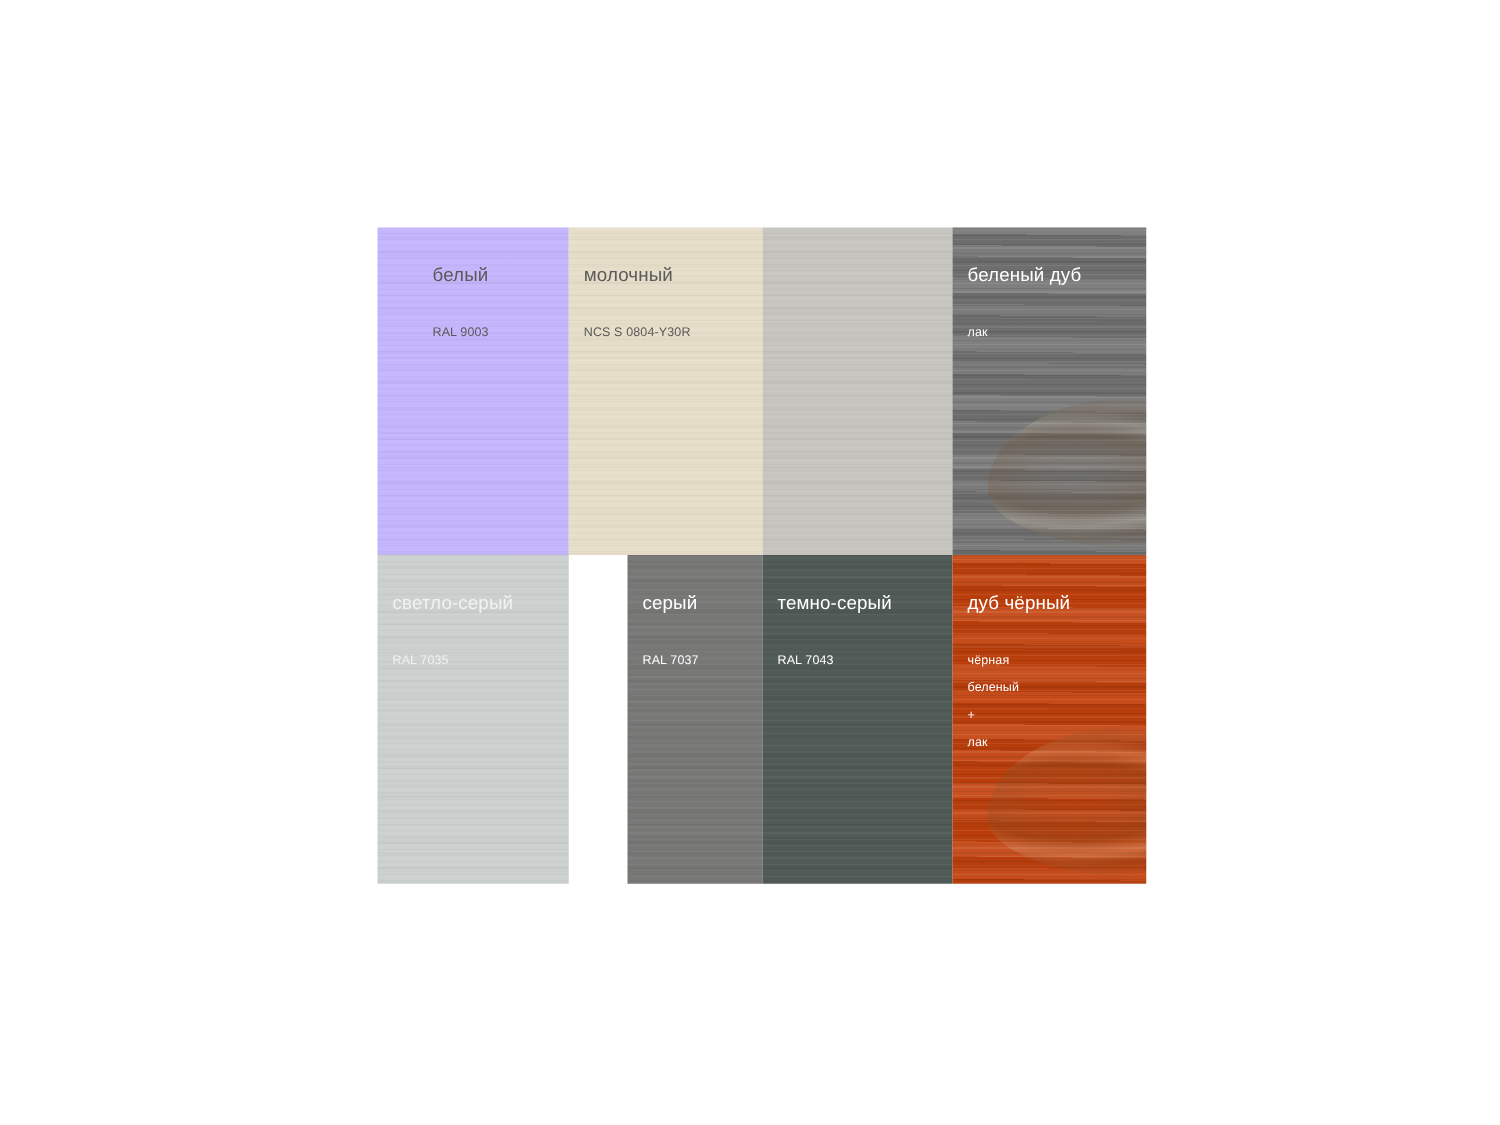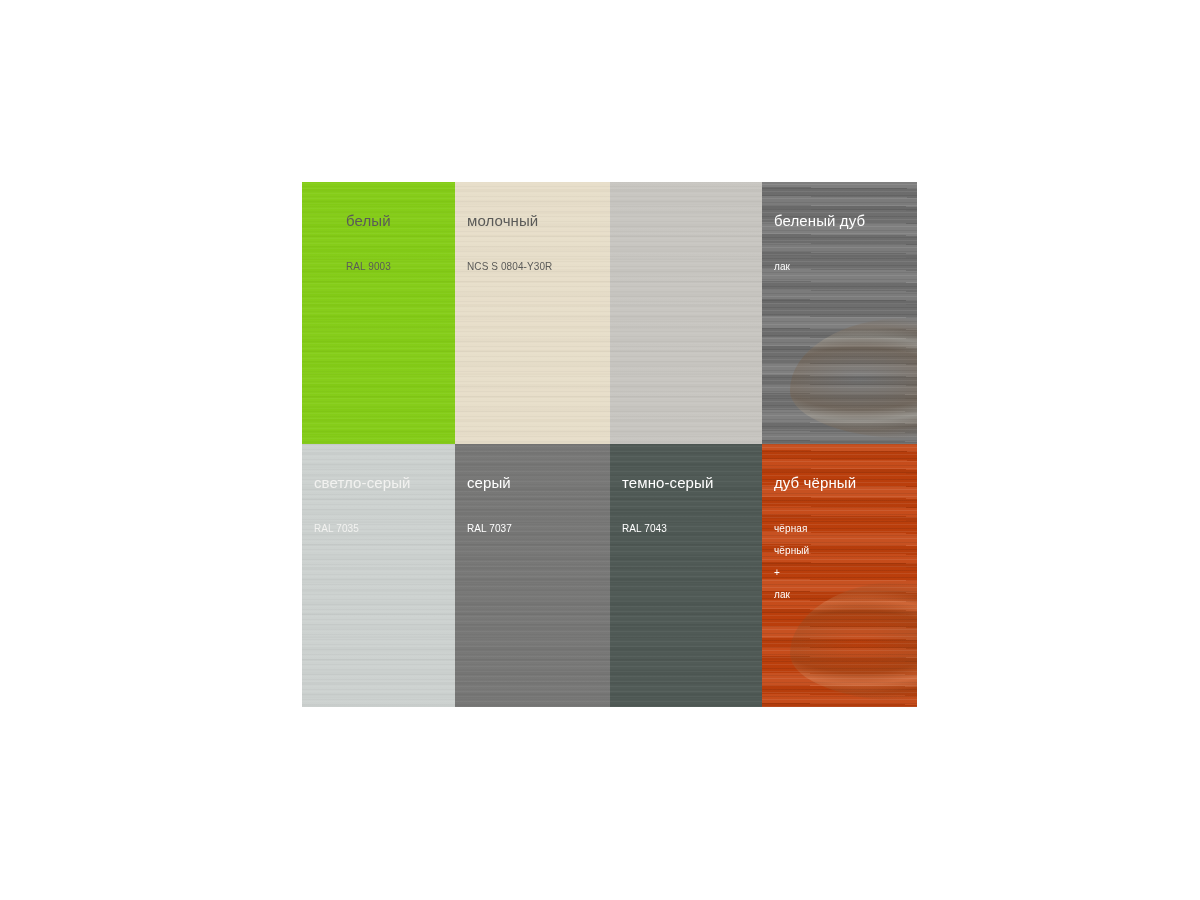--- a/index.html
+++ b/index.html
@@ -146,21 +146,21 @@
   .tone-dark .swatch-code { color: #5a5a58; }
   .tone-light .swatch-name,
   .tone-light .swatch-code { color: #ffffff; }
   .tone-soft .swatch-name,
   .tone-soft .swatch-code { color: #f2f2f0; }
 </style>
 </head>
 <body>
 
 <div id="palette-board">
-    <div class="swatch tone-dark" style="background: #84cc16; padding-left: 44px;">
+    <div class="swatch tone-dark" style="background: #c4b5fd; padding-left: 44px;">
       <div class="grain"></div>
       <div class="grain2"></div>
       <div class="swatch-text">
         <div class="swatch-name">белый</div>
         <div class="swatch-code">
           <span class="code-line">RAL 9003</span>
         </div>
       </div>
     </div>
     <div class="swatch tone-dark" style="background: rgb(231, 222, 201);">
@@ -191,21 +191,21 @@
     <div class="swatch tone-soft" style="background: rgb(204, 209, 207);">
       <div class="grain"></div>
       <div class="grain2"></div>
       <div class="swatch-text">
         <div class="swatch-name">светло-серый</div>
         <div class="swatch-code">
           <span class="code-line">RAL 7035</span>
         </div>
       </div>
     </div>
-    <div class="swatch tone-light" style="background: rgb(118, 118, 117);">
+    <div class="swatch tone-light" style="background: rgb(118, 118, 117); margin-left: 47px;">
       <div class="grain"></div>
       <div class="grain2"></div>
       <div class="swatch-text">
         <div class="swatch-name">серый</div>
         <div class="swatch-code">
           <span class="code-line">RAL 7037</span>
         </div>
       </div>
     </div>
     <div class="swatch tone-light" style="background: rgb(78, 88, 84);">
@@ -219,19 +219,19 @@
       </div>
     </div>
     <div class="swatch tone-light wood" style="background: #c2410c;">
       <div class="grain"></div>
       <div class="grain2"></div>
       <div class="knot"></div>
       <div class="swatch-text">
         <div class="swatch-name">дуб чёрный</div>
         <div class="swatch-code">
           <span class="code-line">чёрная</span>
-          <span class="code-line">чёрный</span>
+          <span class="code-line">беленый</span>
           <span class="code-line">+</span>
           <span class="code-line">лак</span>
         </div>
       </div>
     </div>
   </div>
 
 </body></html>

